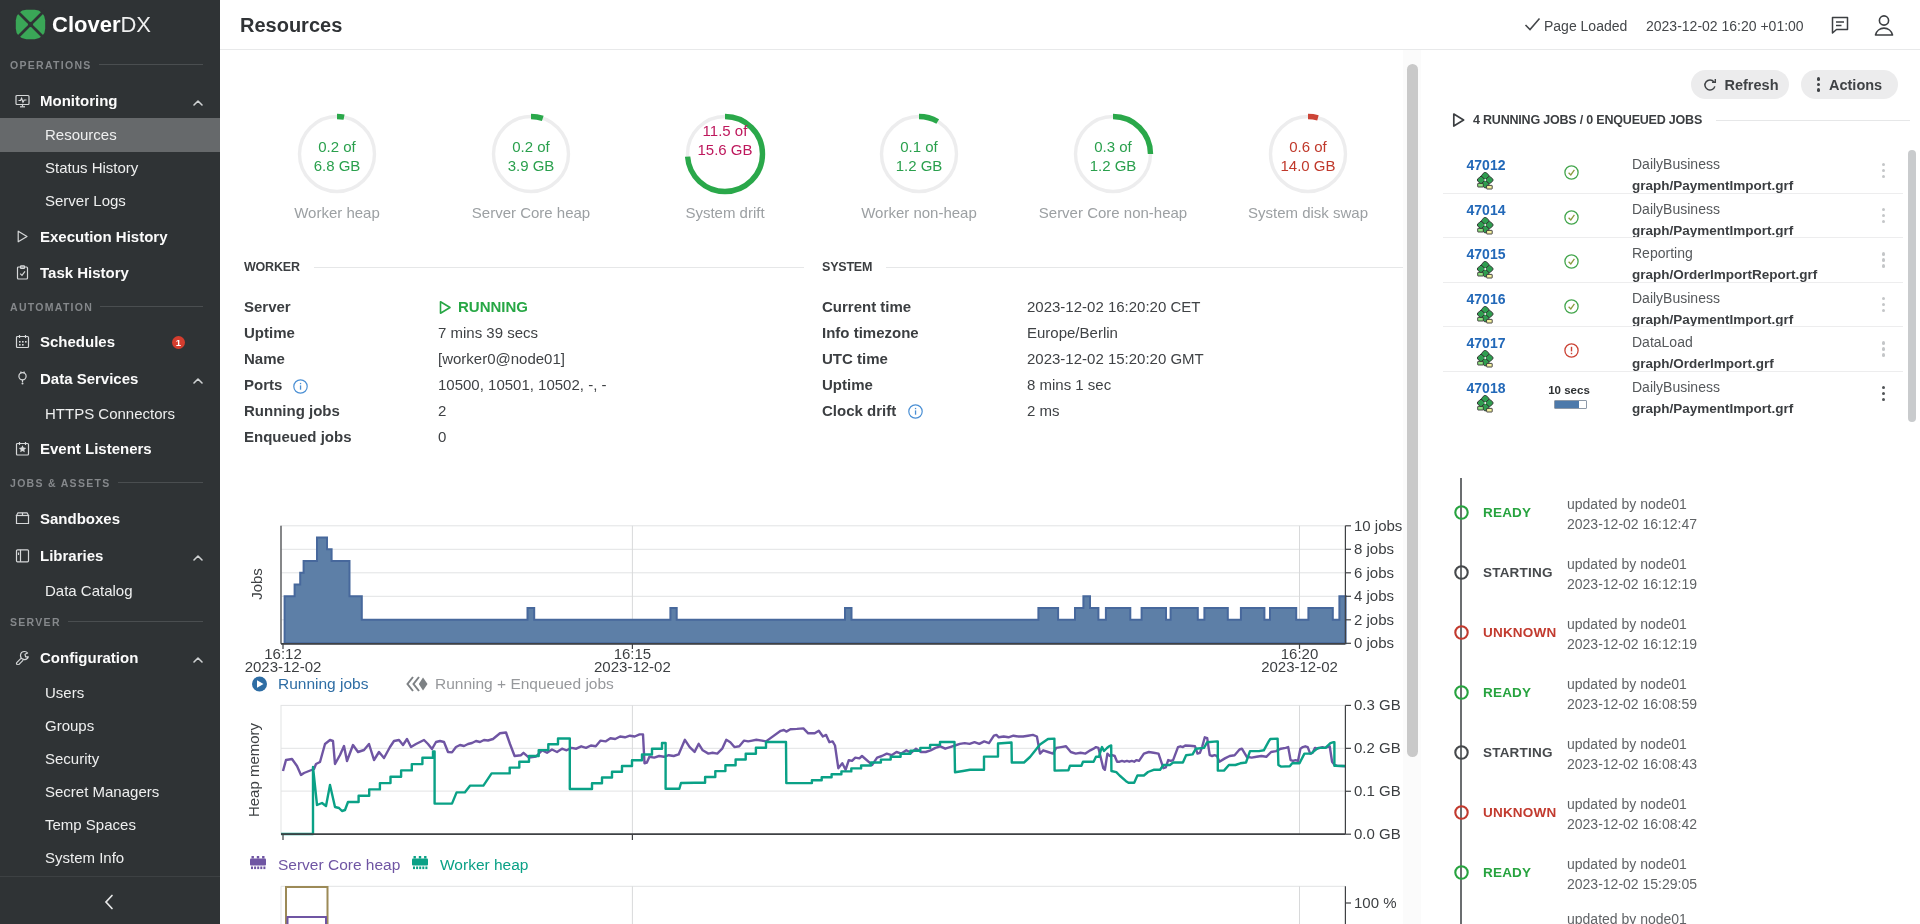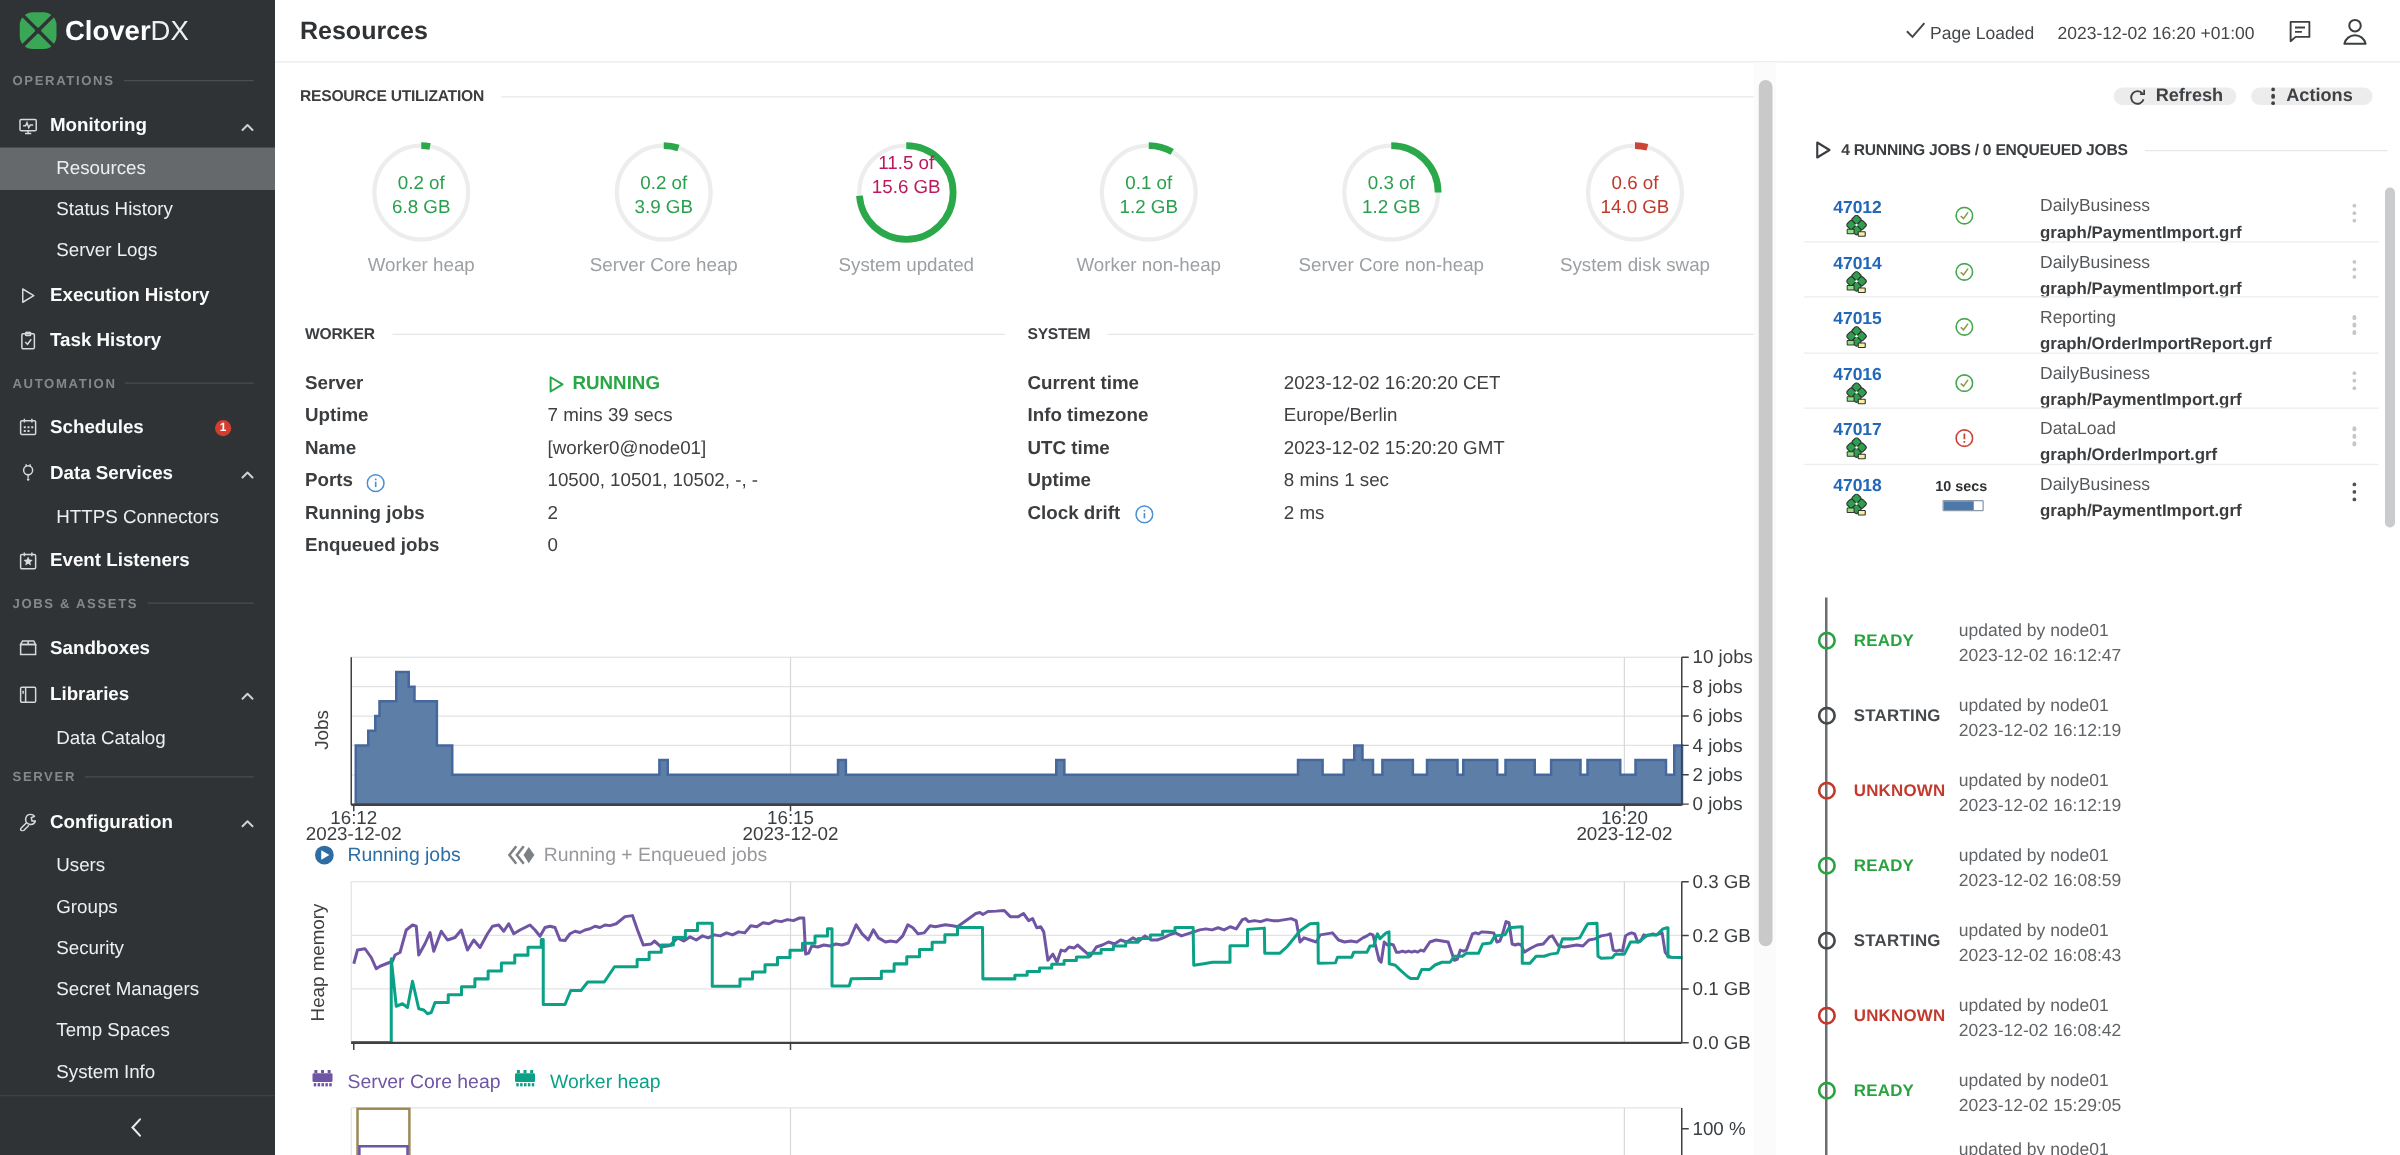--- a/index.html
+++ b/index.html
@@ -21,21 +21,21 @@
 .title{position:absolute;left:240px;top:14px;font-size:20px;font-weight:bold;color:#303336;}
 .hdr-gray{color:#44474a;font-size:14px;}
 
 .schead{position:absolute;font-size:12.5px;font-weight:bold;color:#3b3e41;letter-spacing:-0.2px;white-space:nowrap;display:flex;align-items:center;}
 .schead .ln{flex:1;height:1px;background:#e6e7e8;margin-left:14px;}
 .kv-l{position:absolute;font-size:15px;font-weight:bold;color:#3b3e41;white-space:nowrap;}
 .kv-v{position:absolute;font-size:15px;color:#3f4245;white-space:nowrap;}
 .donut-t{position:absolute;width:120px;text-align:center;font-size:15px;line-height:19px;color:#2aa04d;}
 .donut-l{position:absolute;width:194px;text-align:center;font-size:15px;color:#9ca0a3;}
 
-.btn{position:absolute;height:14px;border-radius:15px;background:#ececed;color:#3f4245;font-size:14.5px;font-weight:bold;display:flex;align-items:center;justify-content:center;}
+.btn{position:absolute;height:29px;border-radius:15px;background:#ececed;color:#3f4245;font-size:14.5px;font-weight:bold;display:flex;align-items:center;justify-content:center;}
 .bdots{display:inline-block;margin-right:9px;}
 .bdots i{display:block;width:3.2px;height:3.2px;border-radius:50%;background:#3f4245;margin:0 0 2.4px 0;}
 .bdots i:last-child{margin-bottom:0;}
 .job-id{position:absolute;width:44px;text-align:center;font-size:14px;font-weight:bold;color:#2268b8;}
 .job-n1{position:absolute;font-size:14px;color:#55585b;white-space:nowrap;}
 .job-n2{position:absolute;font-size:13.5px;font-weight:bold;color:#3b3e41;white-space:nowrap;}
 .jdiv{position:absolute;left:1443px;width:460px;height:1px;background:#ededee;}
 .dots{position:absolute;left:1882px;width:4px;}
 .dots i{display:block;width:3.4px;height:3.4px;border-radius:50%;background:#c4c6c8;margin:0 0 2.6px 0;}
 .dots.dk i{background:#515457;}
@@ -54,39 +54,38 @@
     <div class="abs hdr-gray" style="left:1646px;top:18px">2023-12-02 16:20 +01:00</div>
     <svg class="abs" style="left:1830px;top:15px" width="20" height="20" viewBox="0 0 20 20" fill="none" stroke="#3c3f42" stroke-width="1.5">
 <path d="M2.5,2.5 h15 v12 h-11 l-4,3.5 Z" stroke-linejoin="round"></path>
       <line x1="6" y1="7" x2="14" y2="7"></line>
       <line x1="6" y1="10.5" x2="11.5" y2="10.5"></line>
     </svg>
     <svg class="abs" style="left:1873px;top:13px" width="22" height="24" viewBox="0 0 22 24" fill="none" stroke="#3c3f42" stroke-width="1.6">
 <circle cx="11" cy="7.5" r="4.6"></circle>
       <path d="M2.5,22 a8.7,8.7 0 0 1 17,0 Z" stroke-linejoin="round"></path>
     </svg>
-<div class="schead" style="left:240px;top:68px;width:1171px;height:18px">RESOURCE UTILIZATION<span class="ln"></span></div>
 <svg class="abs" style="left:293px;top:110px" width="88" height="88" viewBox="0 0 88 88">
 <circle cx="44" cy="44" r="37.5" fill="none" stroke="#ededee" stroke-width="3.4"></circle>
 <circle cx="44" cy="44" r="37.5" fill="none" stroke="#2aa84a" stroke-width="5.4" stroke-dasharray="7.1 235.6" transform="rotate(-90 44 44)"></circle>
     </svg>
     <div class="donut-t" style="left:277px;top:137px;color:#2aa04d">0.2 of<br>6.8 GB</div>
     <div class="donut-l" style="left:240px;top:204px">Worker heap</div>
     <svg class="abs" style="left:487px;top:110px" width="88" height="88" viewBox="0 0 88 88">
 <circle cx="44" cy="44" r="37.5" fill="none" stroke="#ededee" stroke-width="3.4"></circle>
 <circle cx="44" cy="44" r="37.5" fill="none" stroke="#2aa84a" stroke-width="5.4" stroke-dasharray="12.0 235.6" transform="rotate(-90 44 44)"></circle>
     </svg>
     <div class="donut-t" style="left:471px;top:137px;color:#2aa04d">0.2 of<br>3.9 GB</div>
     <div class="donut-l" style="left:434px;top:204px">Server Core heap</div>
     <svg class="abs" style="left:681px;top:110px" width="88" height="88" viewBox="0 0 88 88">
 <circle cx="44" cy="44" r="37.5" fill="none" stroke="#ededee" stroke-width="3.4"></circle>
 <circle cx="44" cy="44" r="37.5" fill="none" stroke="#2aa84a" stroke-width="5.4" stroke-dasharray="173.7 235.6" transform="rotate(-90 44 44)"></circle>
     </svg>
     <div class="donut-t" style="left:665px;top:121px;color:#be185d">11.5 of<br>15.6 GB</div>
-    <div class="donut-l" style="left:628px;top:204px">System updated</div>
+    <div class="donut-l" style="left:628px;top:204px">System drift</div>
     <svg class="abs" style="left:875px;top:110px" width="88" height="88" viewBox="0 0 88 88">
 <circle cx="44" cy="44" r="37.5" fill="none" stroke="#ededee" stroke-width="3.4"></circle>
 <circle cx="44" cy="44" r="37.5" fill="none" stroke="#2aa84a" stroke-width="5.4" stroke-dasharray="19.6 235.6" transform="rotate(-90 44 44)"></circle>
     </svg>
     <div class="donut-t" style="left:859px;top:137px;color:#2aa04d">0.1 of<br>1.2 GB</div>
     <div class="donut-l" style="left:822px;top:204px">Worker non-heap</div>
     <svg class="abs" style="left:1069px;top:110px" width="88" height="88" viewBox="0 0 88 88">
 <circle cx="44" cy="44" r="37.5" fill="none" stroke="#ededee" stroke-width="3.4"></circle>
 <circle cx="44" cy="44" r="37.5" fill="none" stroke="#2aa84a" stroke-width="5.4" stroke-dasharray="58.9 235.6" transform="rotate(-90 44 44)"></circle>
     </svg>

